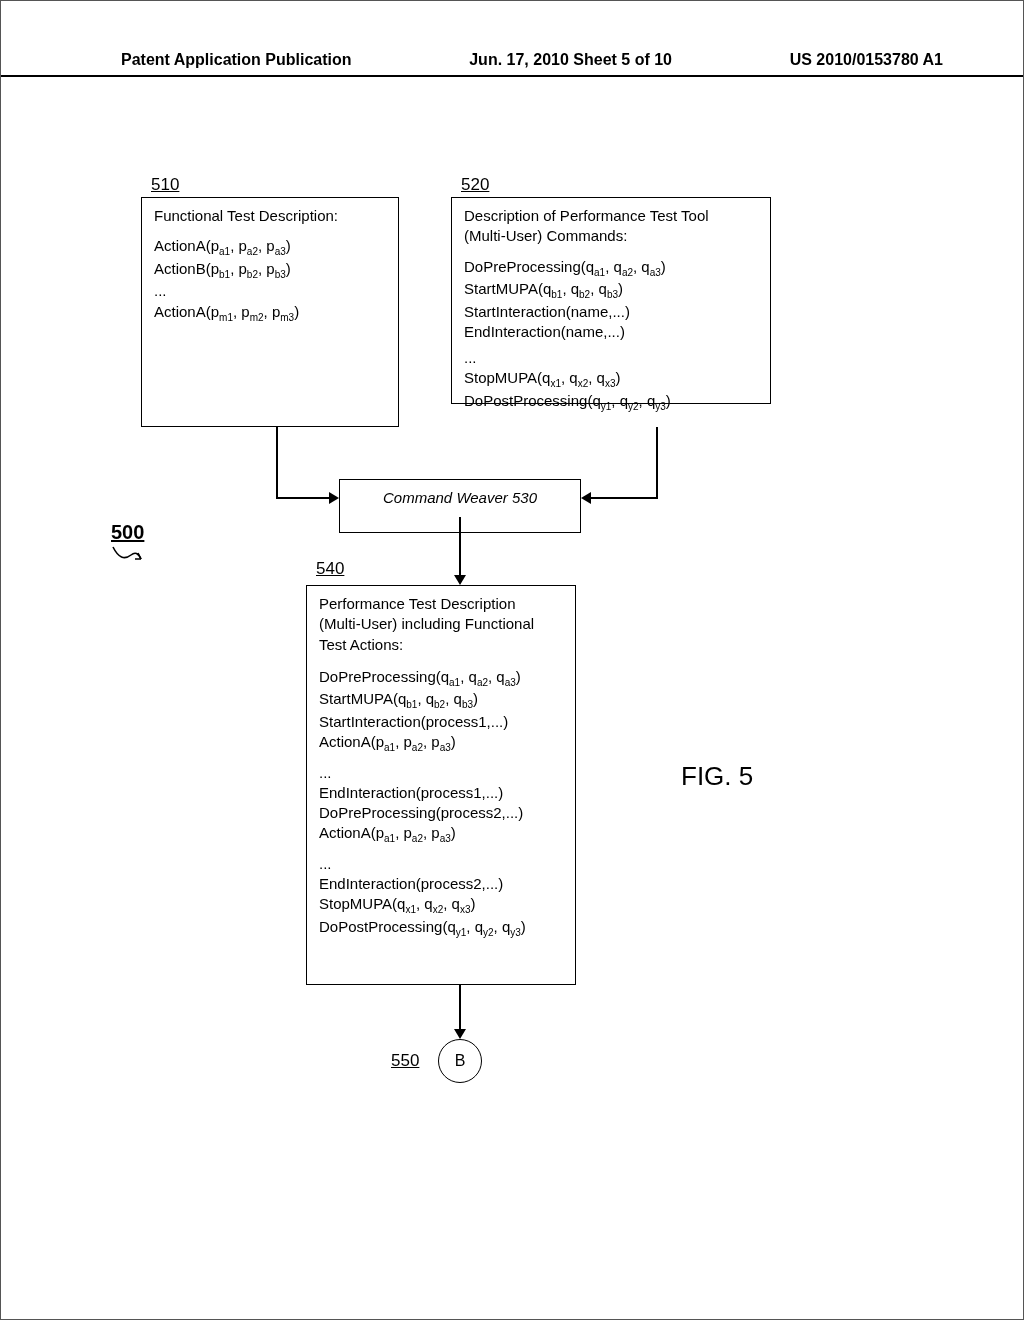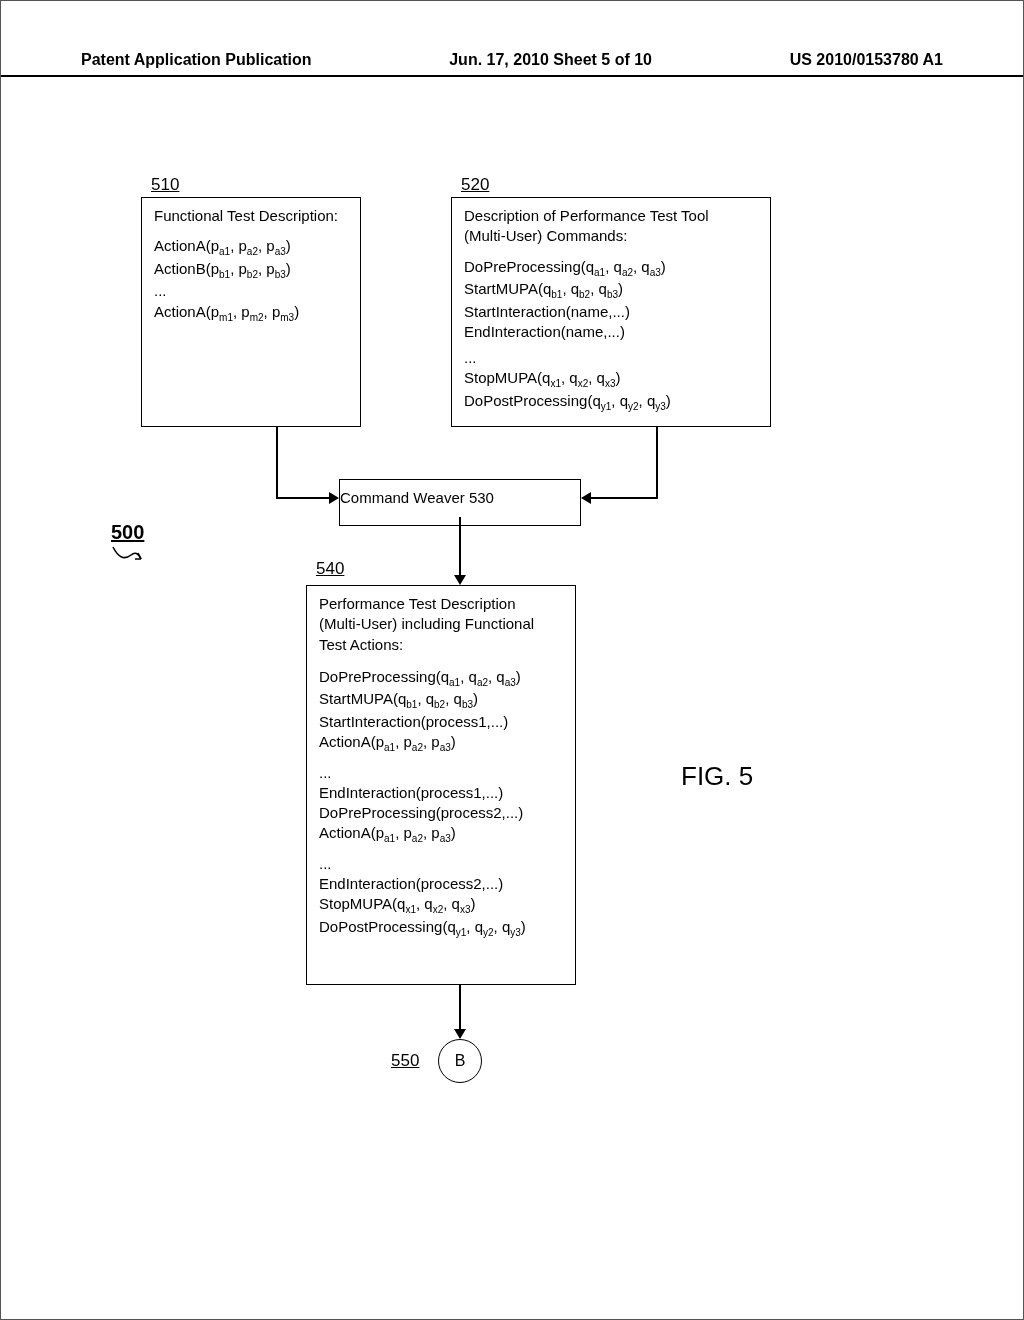--- a/index.html
+++ b/index.html
@@ -15,21 +15,21 @@
     top: 0; left: 0;
     width: 1024px;
     height: 1320px;
     border: 1px solid #555;
   }
   .header {
     position: absolute;
     top: 50px;
     left: 0;
     width: 100%;
-    padding: 0 80px 6px 80px;
+    padding: 0 80px 6px 120px;
     border-bottom: 2px solid #000;
     display: flex;
     justify-content: space-between;
     font-size: 16px;
     font-weight: bold;
     gap: 48px;
   }
   .diagram {
     position: absolute;
     top: 200px;
@@ -113,37 +113,37 @@
   <div class="header">
     <span>Patent Application Publication</span>
     <span>Jun. 17, 2010 Sheet 5 of 10</span>
     <span>US 2010/0153780 A1</span>
   </div>
 
   <div class="diagram">
 
     <div class="box-label" style="left:10px; top:-26px;">510</div>
 
-    <div class="box" style="left:0px; top:-4px; width:220px; height:230px;">
+    <div class="box" style="left:0px; top:-4px; width:258px; height:230px;">
       <div style="margin-bottom:10px;">Functional Test Description:</div>
       <div>
         <span>ActionA(p</span><span class="sub">a1</span><span>, p</span><span class="sub">a2</span><span>, p</span><span class="sub">a3</span><span>)</span>
       </div>
       <div>
         <span>ActionB(p</span><span class="sub">b1</span><span>, p</span><span class="sub">b2</span><span>, p</span><span class="sub">b3</span><span>)</span>
       </div>
       <div>...</div>
       <div>
         <span>ActionA(p</span><span class="sub">m1</span><span>, p</span><span class="sub">m2</span><span>, p</span><span class="sub">m3</span><span>)</span>
       </div>
     </div>
 
     <div class="box-label" style="left:320px; top:-26px;">520</div>
 
-    <div class="box" style="left:310px; top:-4px; width:320px; height:230px;">
+    <div class="box" style="left:310px; top:-4px; width:320px; height:207px;">
       <div>Description of Performance Test Tool</div>
       <div style="margin-bottom:10px;">(Multi-User) Commands:</div>
       <div>
         <span>DoPreProcessing(q</span><span class="sub">a1</span><span>, q</span><span class="sub">a2</span><span>, q</span><span class="sub">a3</span><span>)</span>
       </div>
       <div>
         <span>StartMUPA(q</span><span class="sub">b1</span><span>, q</span><span class="sub">b2</span><span>, q</span><span class="sub">b3</span><span>)</span>
       </div>
       <div>StartInteraction(name,...)</div>
       <div>EndInteraction(name,...)</div>
@@ -157,21 +157,21 @@
     </div>
 
     <div class="arrow-line" style="left:135px; top:226px; width:2px; height:72px;"></div>
     <div class="arrow-line" style="left:135px; top:296px; width:55px; height:2px;"></div>
     <div class="arrow-head-right" style="left:188px; top:291px;"></div>
 
     <div class="arrow-line" style="left:515px; top:226px; width:2px; height:72px;"></div>
     <div class="arrow-line" style="left:448px; top:296px; width:69px; height:2px;"></div>
     <div class="arrow-head-left" style="left:440px; top:291px;"></div>
 
-    <div class="box" style="left:198px; top:278px; width:242px; height:47px; padding:8px 0;">
+    <div class="box" style="left:198px; top:278px; width:242px; height:54px; text-align:center; padding:8px 0;font-style:italic;">
       <span>Command Weaver 530</span>
     </div>
 
     <div class="fig-ref" style="left:-30px; top:320px;">500</div>
     <svg class="fig-ref-curve" style="left:-30px; top:342px;" viewBox="0 0 34 26">
       <path d="M2 4 Q 10 20 20 12 Q 26 7 30 16" stroke="#000" stroke-width="1.6" fill="none"></path>
       <path d="M30 16 l -3 -6 m 3 6 l -6 0" stroke="#000" stroke-width="1.6" fill="none"></path>
     </svg>
 
     <div class="arrow-line" style="left:318px; top:316px; width:2px; height:60px;"></div>

